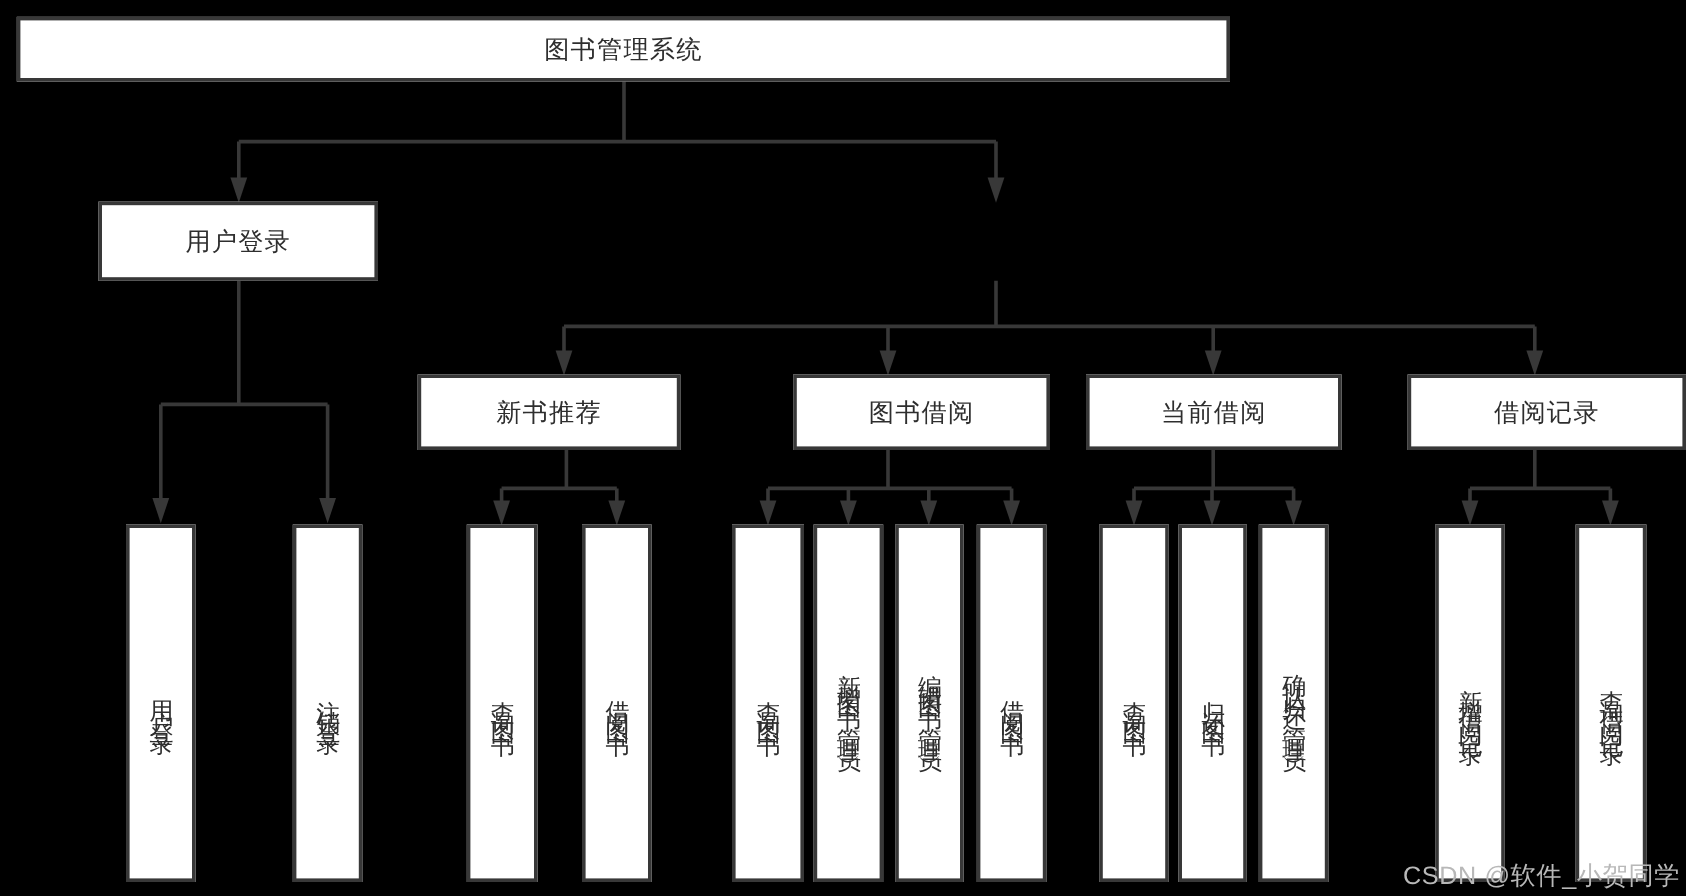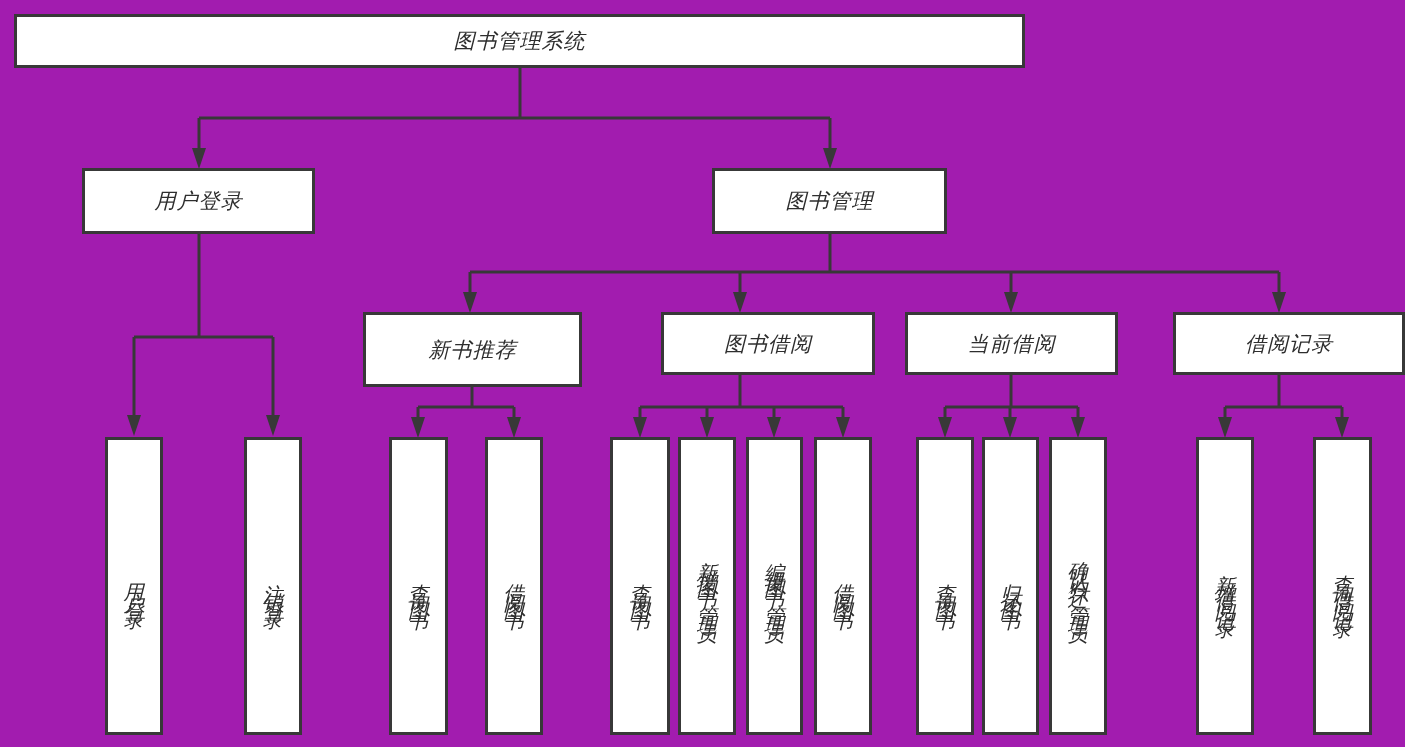--- a/index.html
+++ b/index.html
@@ -5,23 +5,22 @@
   html, body {
     margin: 0;
     padding: 0;
     background: #ffffff;
     font-family: "Liberation Sans", "DejaVu Sans", sans-serif;
   }
   .stage {
     position: relative;
     width: 1405px;
     height: 747px;
-    background: #a21caf;
+    background: #000000;
     overflow: hidden;
-    font-style: italic;
   }
   .wires {
     position: absolute;
     left: 0;
     top: 0;
     z-index: 1;
   }
   .hbox, .vbox {
     position: absolute;
     box-sizing: border-box;
@@ -98,23 +97,22 @@
       <polygon points="1003,417 1017,417 1010,438"></polygon>
       <polygon points="1071,417 1085,417 1078,438"></polygon>
       <polygon points="1218,417 1232,417 1225,438"></polygon>
       <polygon points="1335,417 1349,417 1342,438"></polygon>
     </g>
   </svg>
 
   <div class="hbox" style="left:14px; top:14px; width:1011px; height:54px;">图书管理系统</div>
 
   <div class="hbox" style="left:82px; top:168px; width:233px; height:66px;">用户登录</div>
-  <div class="hbox" style="left:712px; top:168px; width:235px; height:66px;">图书管理</div>
 
-  <div class="hbox" style="left:363px; top:312px; width:219px; height:75px;">新书推荐</div>
+  <div class="hbox" style="left:348px; top:312px; width:219px; height:63px;">新书推荐</div>
   <div class="hbox" style="left:633px; top:312px; width:214px; height:63px;margin-left:28px;">图书借阅</div>
   <div class="hbox" style="left:905px; top:312px; width:213px; height:63px;">当前借阅</div>
   <div class="hbox" style="left:1173px; top:312px; width:232px; height:63px;">借阅记录</div>
 
   <div class="vbox" style="left:105px; top:437px; width:58px; height:298px;">
     <span>用户登录</span>
   </div>
   <div class="vbox" style="left:244px; top:437px; width:58px; height:298px;">
     <span>注销登录</span>
   </div>
@@ -149,14 +147,15 @@
     <span>确认归还（管理员）</span>
   </div>
 
   <div class="vbox" style="left:1196px; top:437px; width:58px; height:298px;">
     <span>新增借阅记录</span>
   </div>
   <div class="vbox" style="left:1313px; top:437px; width:59px; height:298px;">
     <span>查询借阅记录</span>
   </div>
 
+  <div class="watermark">CSDN @软件_小贺同学</div>
 
 </div>
 
 </body></html>

